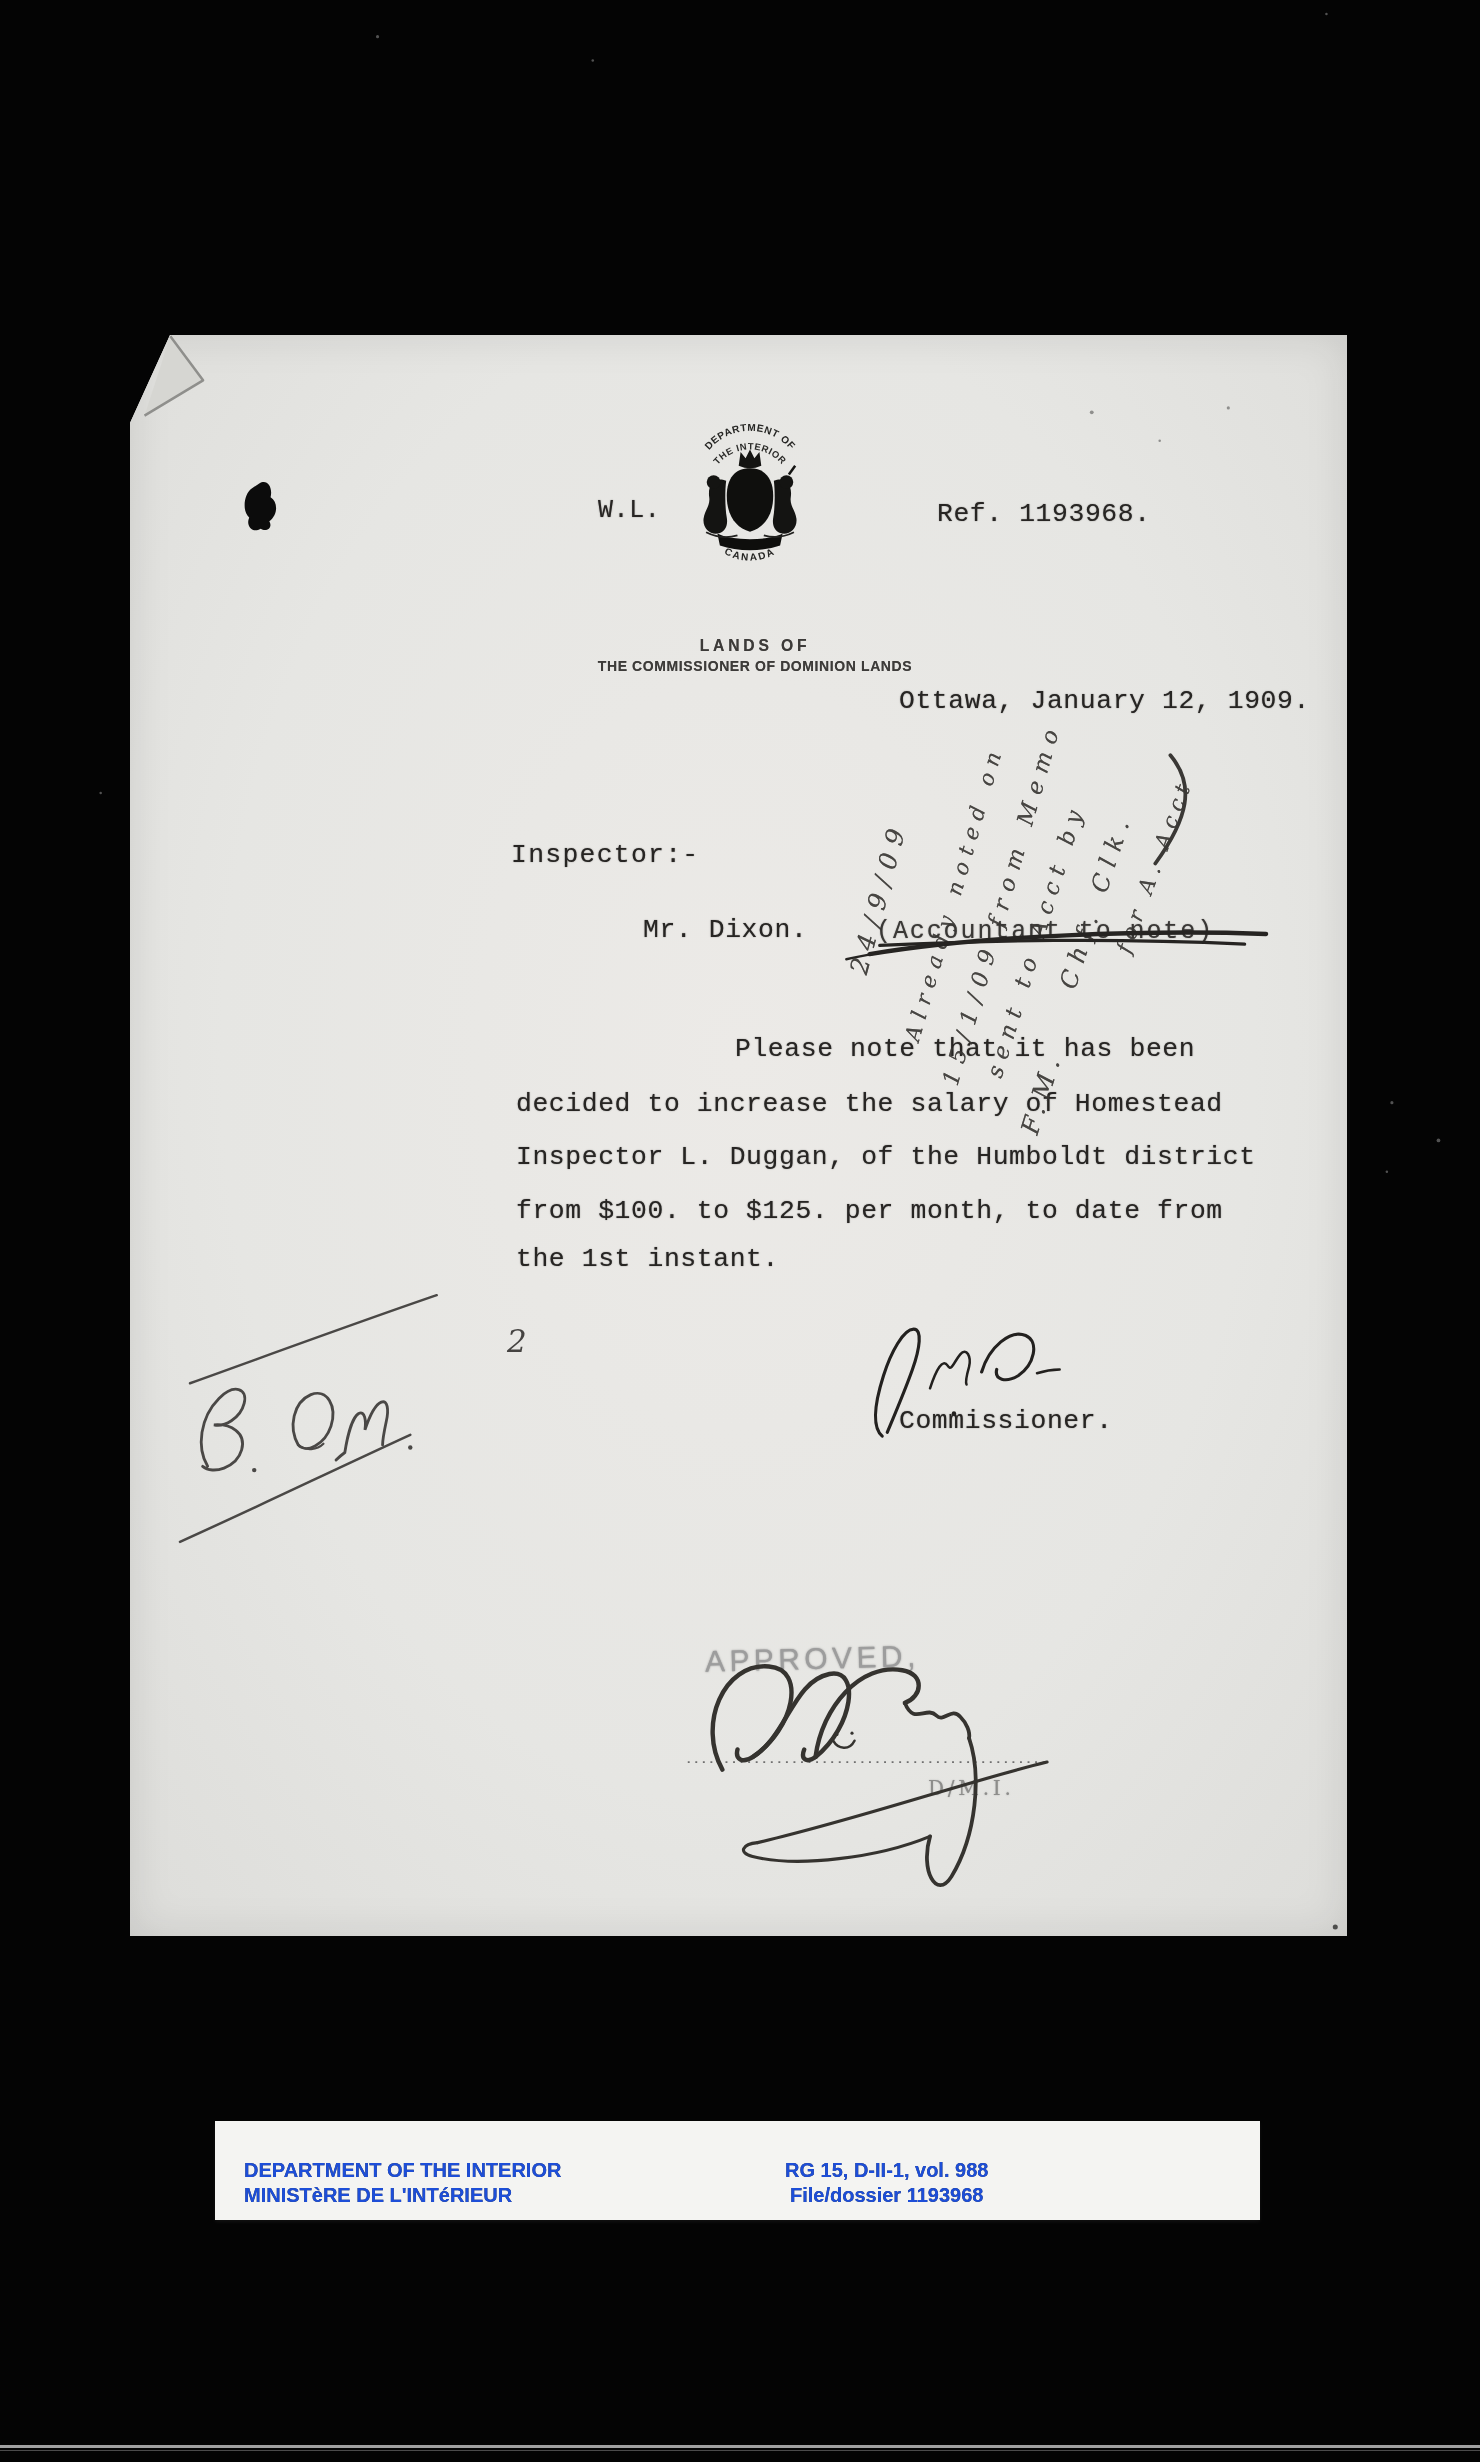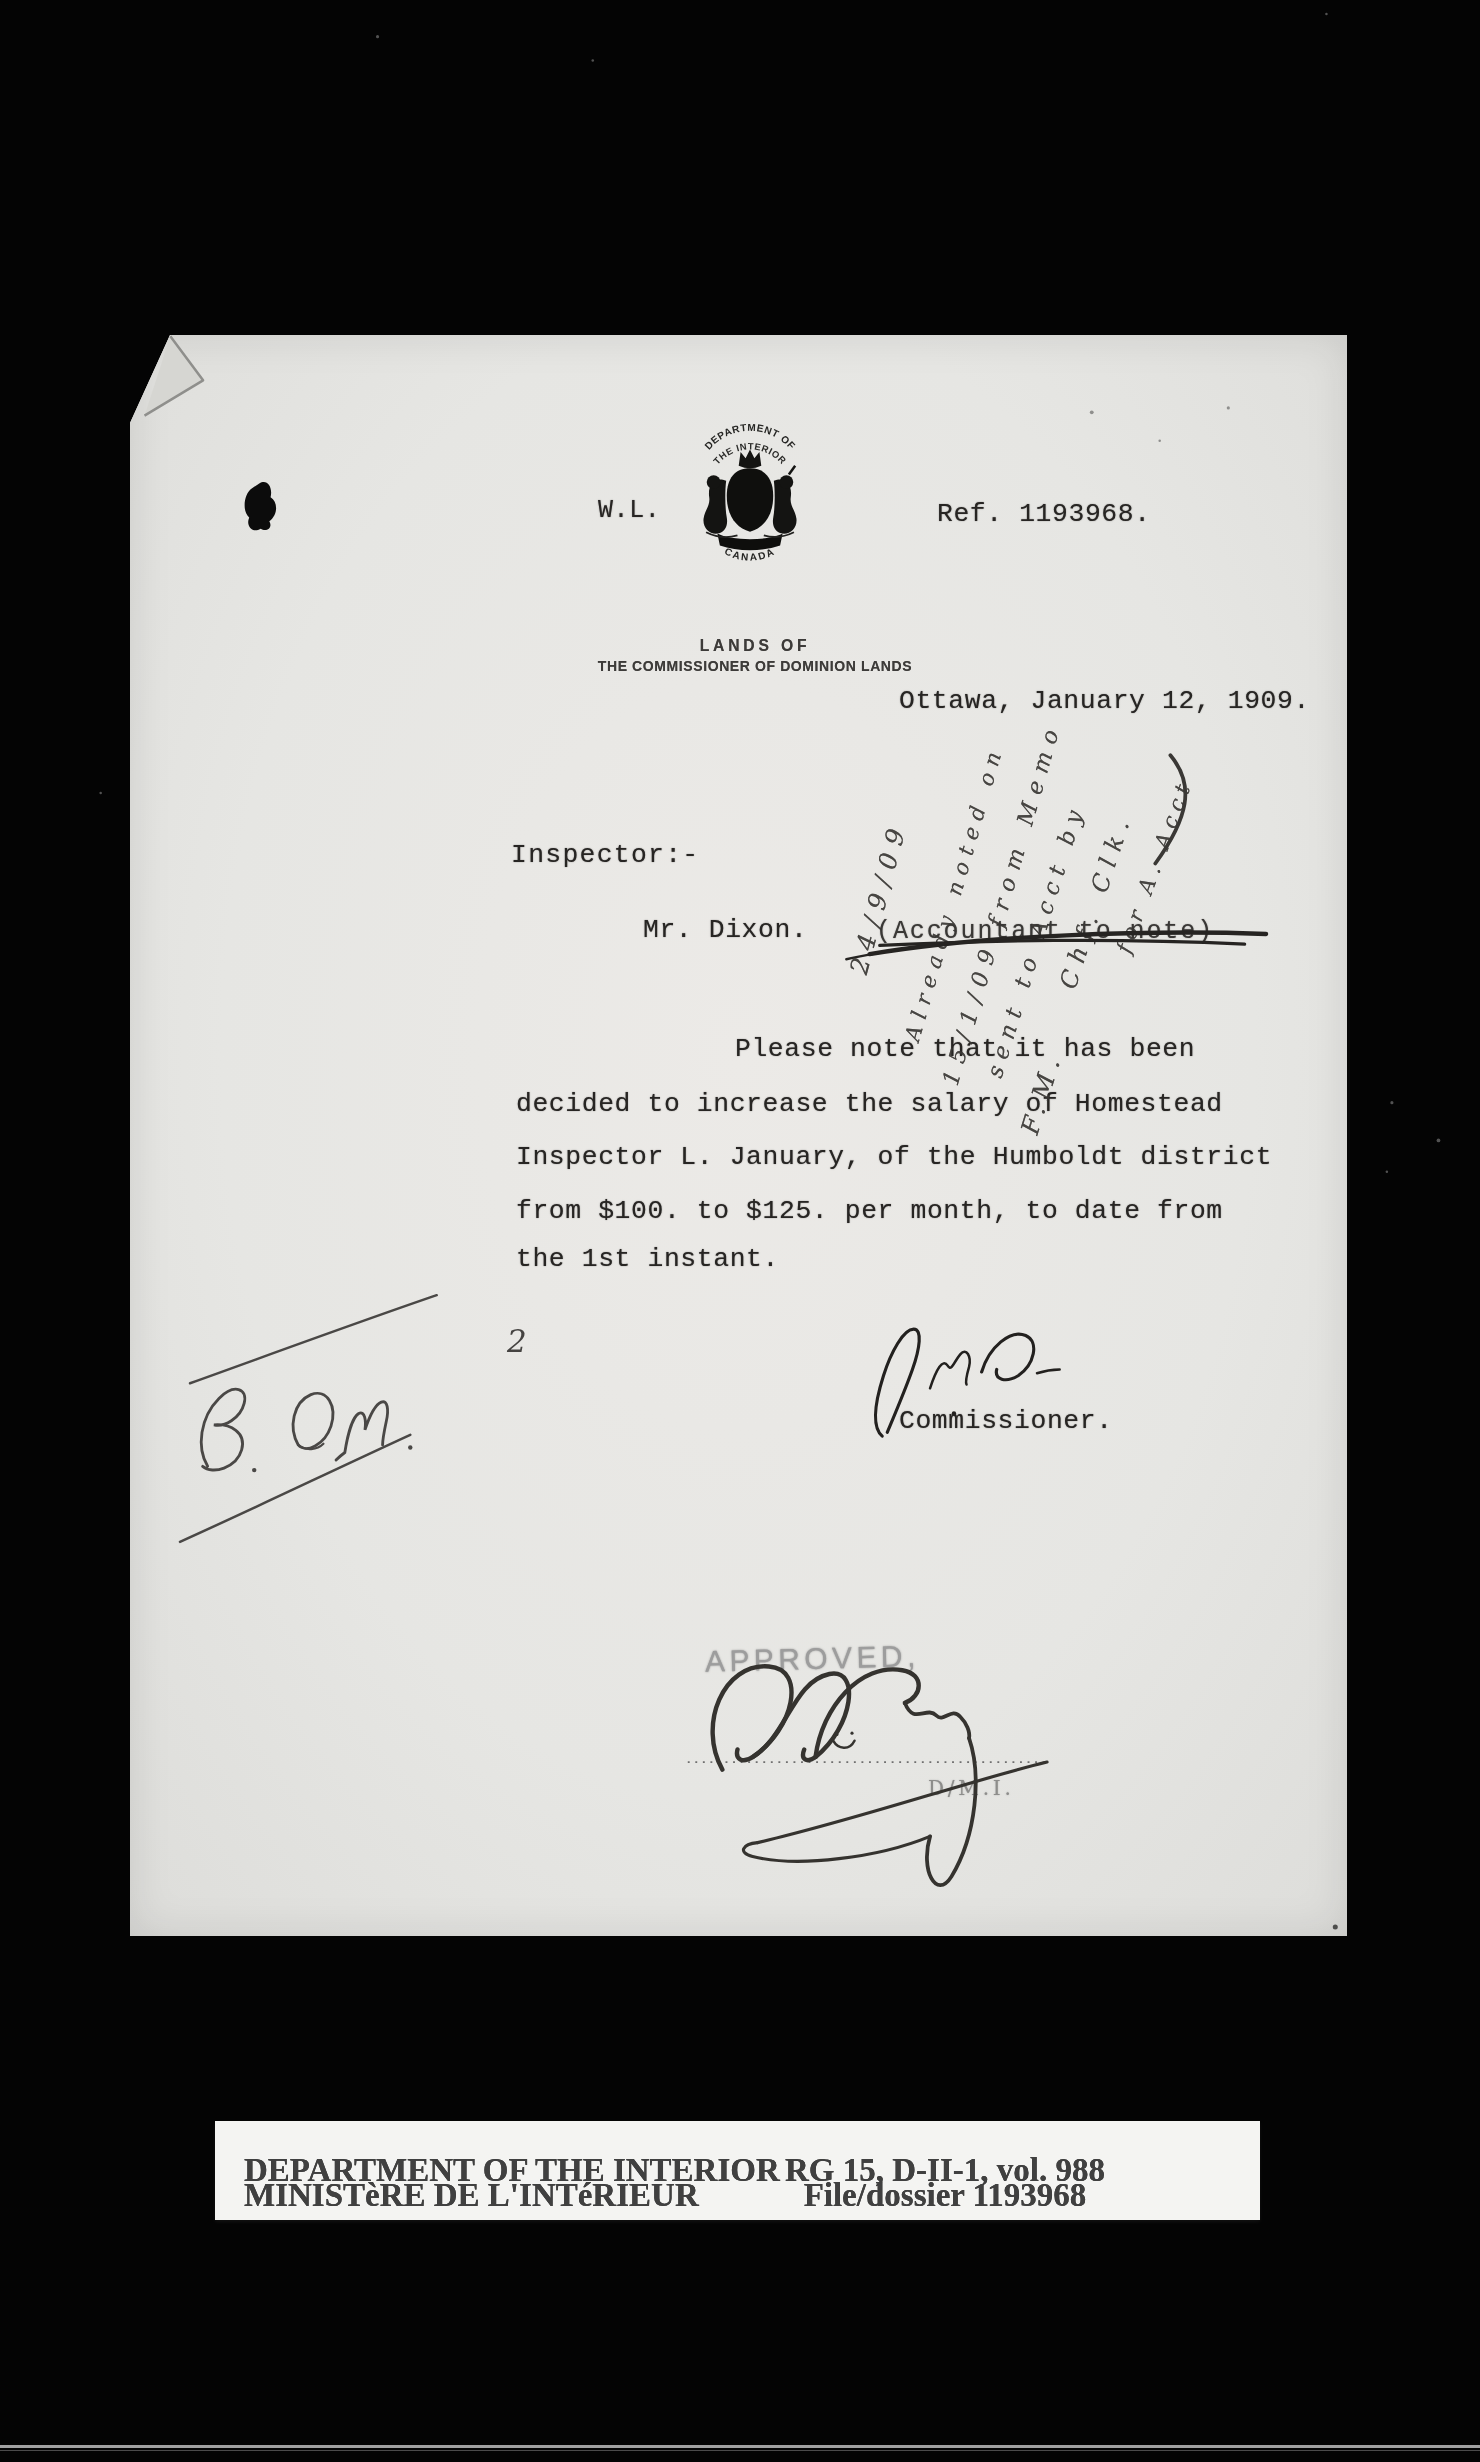--- a/index.html
+++ b/index.html
@@ -17,22 +17,22 @@
   .stamp{position:absolute;color:#9d9d9d;font-family:"Liberation Sans",sans-serif;
          font-size:30px;letter-spacing:4.4px;white-space:nowrap;transform:rotate(-1.5deg);
          text-shadow:0 0 1.9px rgba(120,120,120,.8);}
   .stamp-sub{position:absolute;color:#8d8d8b;font-family:"DejaVu Serif",serif;
              font-size:20px;letter-spacing:3.8px;white-space:nowrap;text-shadow:0 0 1.3px rgba(120,120,120,.7);}
   .hand{position:absolute;font-family:"DejaVu Serif",serif;font-style:italic;color:#3a3835;white-space:nowrap;}
   .ann{transform-origin:0 60%;opacity:.92;text-shadow:0 0 0.6px rgba(50,48,45,.6);}
   .ink{position:absolute;left:0;top:0;z-index:6;}
   .label-white{position:absolute;left:215px;top:2121px;width:1045px;height:99px;background:#f4f4f2;
                box-shadow:0 1.9px 3.8px rgba(255,255,255,0.06);z-index:8;}
-  .label-white .col{position:absolute;top:37px;font-family:Liberation Serif, serif;font-weight:bold;
-                    font-size:33px;line-height:25px;color:#404040;white-space:nowrap;text-shadow:0 0 0.6px #333;}
+  .label-white .col{position:absolute;top:37px;font-family:Liberation Sans, sans-serif;font-weight:bold;
+                    font-size:20px;line-height:25px;color:#1d4ed8;white-space:nowrap;text-shadow:0 0 0.6px #333;}
   .label-gray{position:absolute;left:200px;top:2221px;width:1096px;height:102px;background:#cfcfcc;
               background-image:linear-gradient(90deg,#b7b7b3 0px,#c3c3bf 76px,#cfcfcc 120px,#d2d2cf 566px,#d8d8d5 100%);
               z-index:8;}
   .label-gray .center{position:absolute;left:0;right:69px;text-align:center;
                       font-family:"Liberation Serif","DejaVu Serif",serif;font-weight:bold;font-size:30px;
                       color:#1a1a18;white-space:nowrap;text-shadow:0 0 0.6px #222;}
   .bottom-line{position:absolute;left:0;top:2445px;width:1480px;height:3.1px;background:#bdbdbd;opacity:.85;z-index:9;}
   .bottom-line2{position:absolute;left:0;top:2450px;width:1480px;height:1.3px;background:#6a6a6a;opacity:.7;z-index:9;}
 </style>
 </head>
@@ -82,21 +82,21 @@
   <div class="letterhead" style="left:566px;top:658px;width:378px;font-size:14px;letter-spacing:0.6px;">THE COMMISSIONER OF DOMINION LANDS</div>
 
   <div class="typed" style="left:899px;top:687px;">Ottawa, January 12, 1909.</div>
 
   <div class="typed" style="left:511px;top:841px;letter-spacing:1.3px;">Inspector:-</div>
   <div class="typed" style="left:643px;top:916px;">Mr. Dixon.</div>
   <div class="typed" style="left:876px;top:918px;font-size:25px;letter-spacing:1.9px;opacity:.9;">(Accountant to note)</div>
 
   <div class="typed" style="left:735px;top:1035px;">Please note that it has been</div>
   <div class="typed" style="left:516px;top:1090px;">decided to increase the salary of Homestead</div>
-  <div class="typed" style="left:516px;top:1143px;">Inspector L. January, of the Humboldt district</div>
+  <div class="typed" style="left:516px;top:1143px;">Inspector L. Duggan, of the Humboldt district</div>
   <div class="typed" style="left:516px;top:1197px;">from $100. to $125. per month, to date from</div>
   <div class="typed" style="left:516px;top:1245px;">the 1st instant.</div>
 
   <div class="hand" style="left:507px;top:1323px;font-size:31px;color:#454341;">2</div>
 
   <div class="typed" style="left:899px;top:1407px;">Commissioner.</div>
 
   <div class="stamp" style="left:705px;top:1642px;">APPROVED,</div>
   <div class="stamp-sub" style="left:928px;top:1776px;">D/M.I.</div>
 

